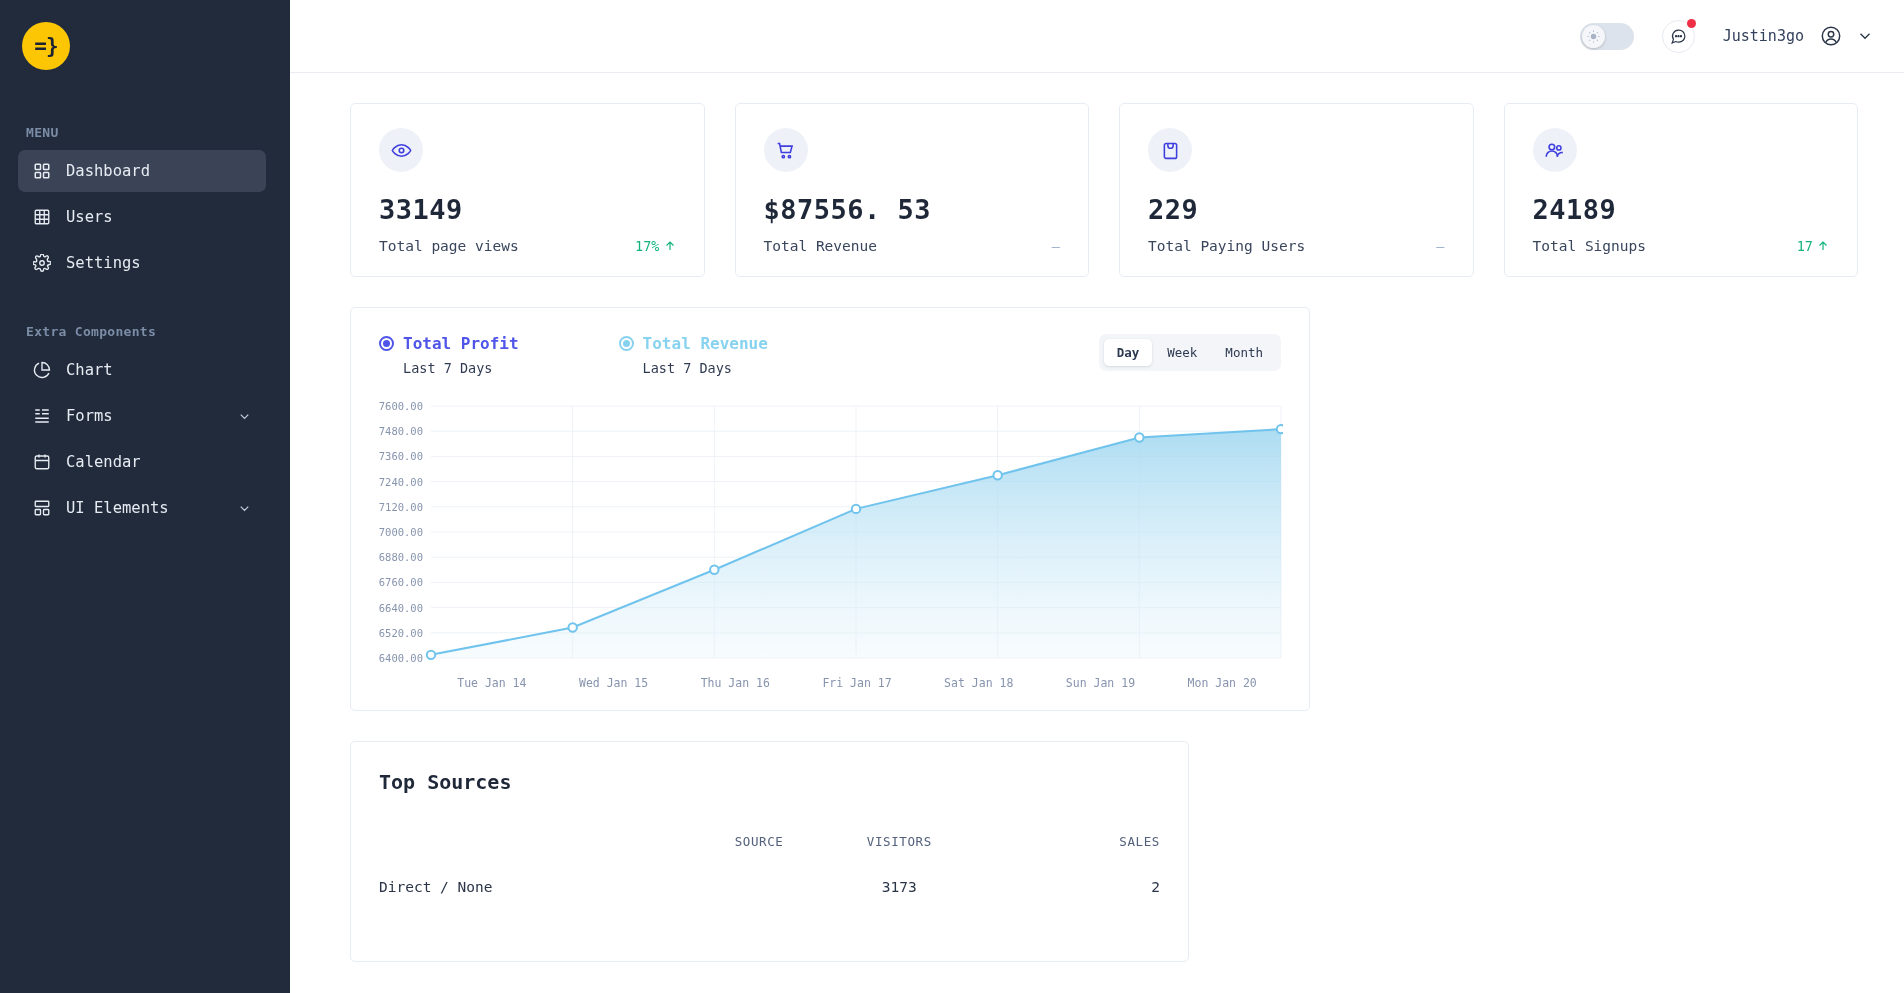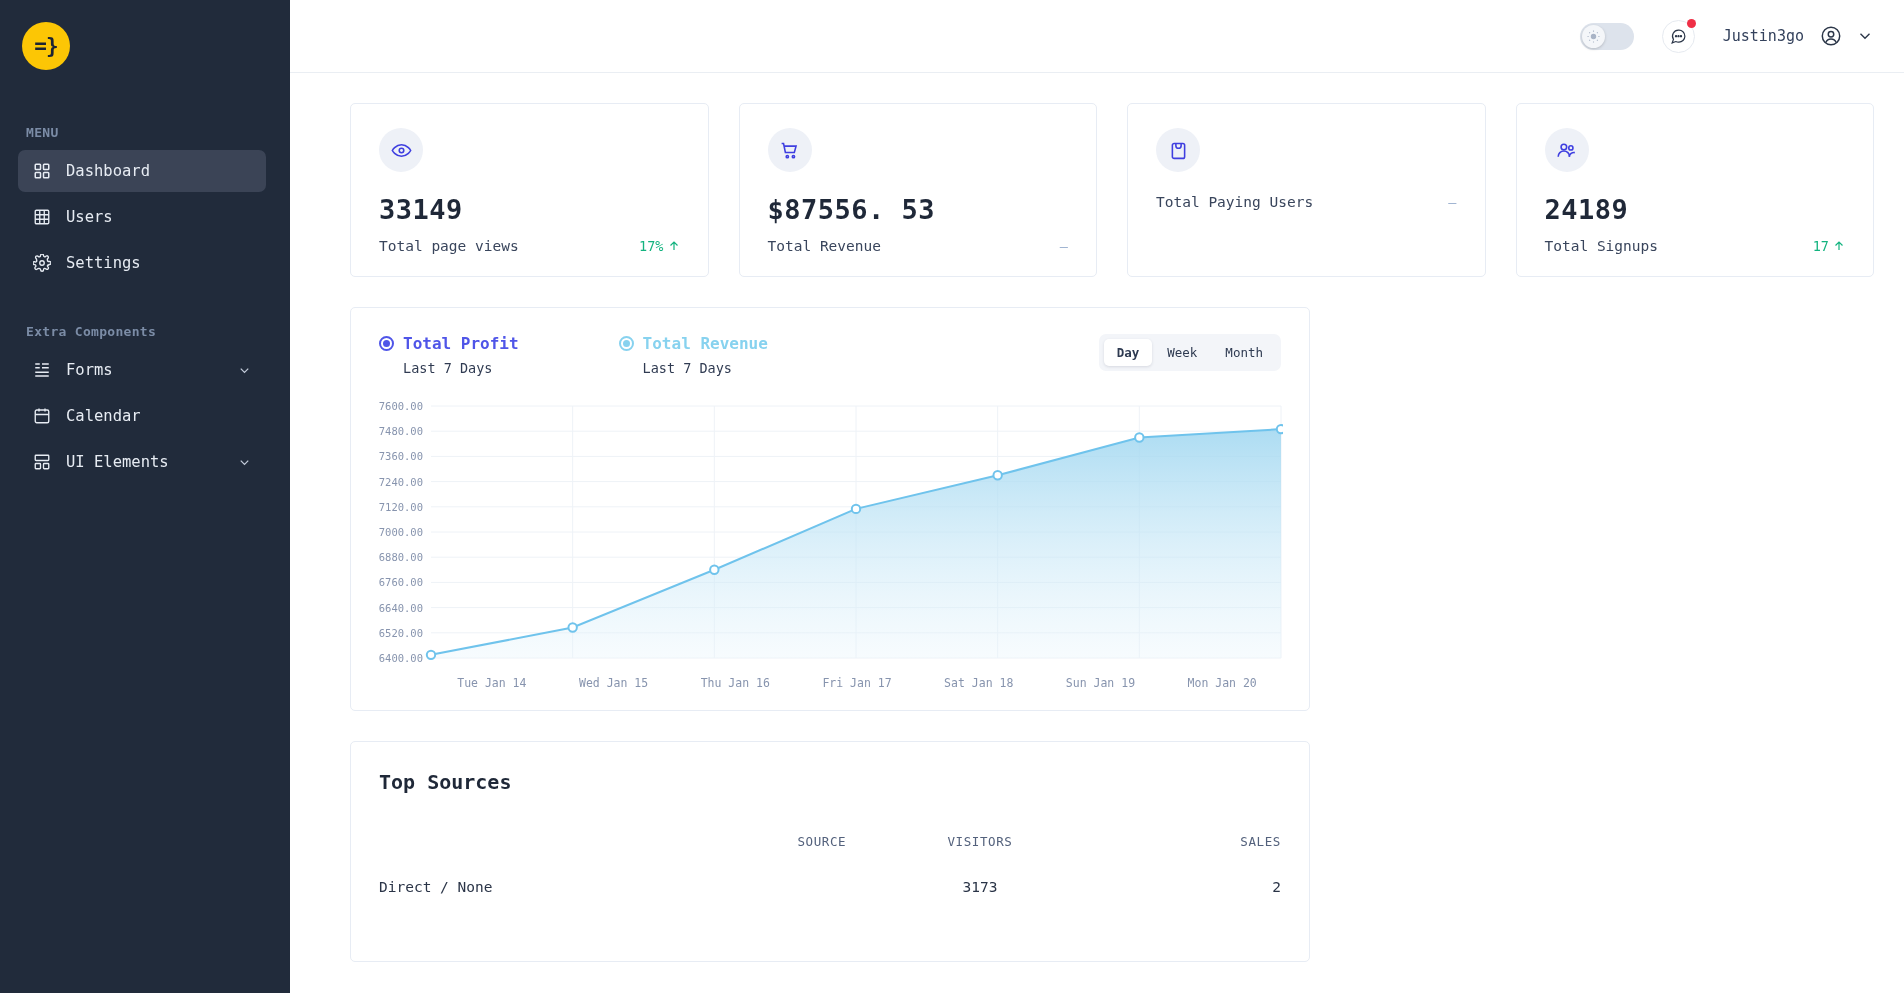--- a/index.html
+++ b/index.html
@@ -75,21 +75,21 @@
     position: relative; margin-right: 28px; cursor: pointer;
   }
   .chat-badge {
     position: absolute; top: -2px; right: -2px;
     width: 9px; height: 9px; border-radius: 50%; background: #ef2f46;
   }
   .username { font-size: 15px; color: #33415c; margin-right: 16px; }
   .avatar-ico { margin-right: 14px; display: flex; cursor: pointer; }
   .chev-btn { display: flex; cursor: pointer; }
 
-  .content { padding: 30px 0 0 0; position: relative; height: 920px; }
+  .content { padding: 30px 16px 0 0; position: relative; height: 920px; }
 
   
   .stat-row { display: flex; gap: 30px; padding: 0 30px 0 60px; }
   .stat-card {
     flex: 1; background: #fff; border: 1px solid #e7ecf4;
     border-radius: 5px; padding: 24px 28px 22px 28px; min-height: 164px;
   }
   .stat-ico-wrap {
     width: 44px; height: 44px; border-radius: 50%;
     background: #eef1f7; display: flex; align-items: center; justify-content: center;
@@ -128,21 +128,21 @@
   }
   .seg-btn.active { background: #fff; box-shadow: 0 1px 3px rgba(20,30,60,.13); font-weight: 700; }
 
   .plot-wrap { margin-top: 22px; position: relative; height: 270px; }
   .plot-svg { display: block; }
   .xaxis { display: flex; margin-top: 8px; margin-left: 52px; width: 852px; }
   .xtick { flex: 1; text-align: center; font-size: 11.5px; color: #8794ae; }
 
   
   .sources-card {
-    margin: 30px 0 0 60px; width: 960px;
+    margin: 30px 0 0 60px; width: 839px;
     background: #fff; border: 1px solid #e7ecf4; border-radius: 5px;
     padding: 28px 28px 40px 28px;
   }
   .sources-title { font-size: 20px; color: #1f2838; font-weight: 700; }
   .src-table { width: 100%; border-collapse: collapse; margin-top: 40px; }
   .src-table th {
     text-align: right; font-size: 12.5px; color: #5a6symbol;
     color: #53617c; font-weight: 400; letter-spacing: .6px;
     padding-bottom: 30px;
   }
@@ -189,20 +189,29 @@
         <svg width="18" height="18" viewBox="0 0 24 24" fill="none" stroke="#e7ecf3" stroke-width="1.8">
           <circle cx="12" cy="12" r="3"></circle>
           <path d="M19.4 15a1.6 1.6 0 00.3 1.8l.1.1a2 2 0 11-2.8 2.8l-.1-.1a1.6 1.6 0 00-1.8-.3 1.6 1.6 0 00-1 1.5V21a2 2 0 11-4 0v-.1A1.6 1.6 0 008 19.4a1.6 1.6 0 00-1.8.3l-.1.1a2 2 0 11-2.8-2.8l.1-.1a1.6 1.6 0 00.3-1.8 1.6 1.6 0 00-1.5-1H2a2 2 0 110-4h.1A1.6 1.6 0 004.6 8a1.6 1.6 0 00-.3-1.8l-.1-.1a2 2 0 112.8-2.8l.1.1a1.6 1.6 0 001.8.3H9a1.6 1.6 0 001-1.5V2a2 2 0 114 0v.1a1.6 1.6 0 001 1.5 1.6 1.6 0 001.8-.3l.1-.1a2 2 0 112.8 2.8l-.1.1a1.6 1.6 0 00-.3 1.8V9a1.6 1.6 0 001.5 1H22a2 2 0 110 4h-.1a1.6 1.6 0 00-1.5 1z"></path>
         </svg>
       </span>
       <span class="nav-label">Settings</span>
     </div>
 
     <div class="side-section second">Extra Components</div>
 
+    <div class="nav-item">
+      <span class="nav-ico">
+        <svg width="18" height="18" viewBox="0 0 24 24" fill="none" stroke="#e7ecf3" stroke-width="1.8">
+          <path d="M21.2 15.9A10 10 0 118.1 2.8"></path>
+            <path d="M22 12A10 10 0 0012 2v10z"></path>
+        </svg>
+      </span>
+      <span class="nav-label">Chart</span>
+    </div>
 
     <div class="nav-item">
       <span class="nav-ico">
         <svg width="18" height="18" viewBox="0 0 24 24" fill="none" stroke="#e7ecf3" stroke-width="1.8">
           <path d="M3 4h6M3 9h6M12 4h9M12 9h9M3 15h18M3 20h18"></path>
         </svg>
       </span>
       <span class="nav-label">Forms</span>
       <span class="nav-chev">
         <svg width="15" height="15" viewBox="0 0 24 24" fill="none" stroke="#c3ccda" stroke-width="2">
@@ -315,20 +324,21 @@
           </div>
         </div>
 
         <div class="stat-card">
           <div class="stat-ico-wrap">
             <svg width="21" height="21" viewBox="0 0 24 24" fill="none" stroke="#3f3fe0" stroke-width="1.8">
               <rect x="5" y="4" width="14" height="17" rx="2"></rect>
                 <path d="M9 4v2.5a3 3 0 006 0V4"></path>
             </svg>
           </div>
+          <div class="stat-value">229</div>
           <div class="stat-bottom">
             <span class="stat-label">Total Paying Users</span>
             <span class="stat-delta flat">–</span>
           </div>
         </div>
 
         <div class="stat-card">
           <div class="stat-ico-wrap">
             <svg width="21" height="21" viewBox="0 0 24 24" fill="none" stroke="#3f3fe0" stroke-width="1.8">
               <circle cx="9" cy="8" r="3.2"></circle>

